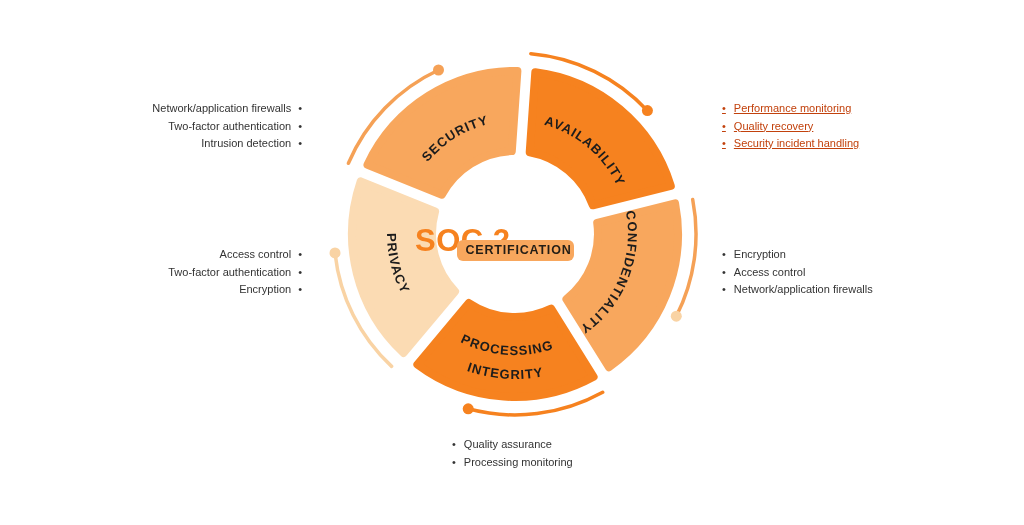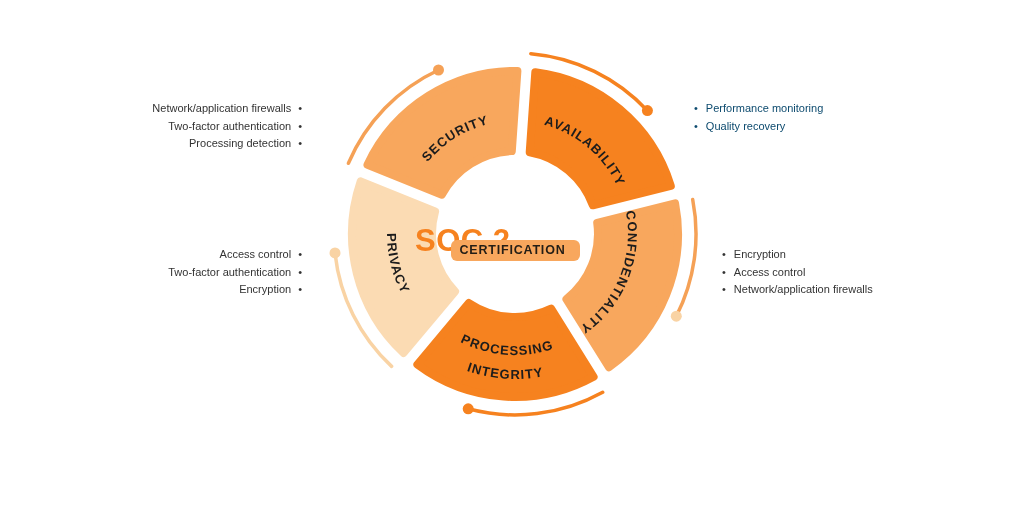--- a/index.html
+++ b/index.html
@@ -25,21 +25,21 @@
     line-height:1;
     margin-top:20px;
   }
   .center-badge-wrap{
     position:absolute;left:415px;top:240px;width:200px;
     text-align:center;
   }
   .center-badge{
     display:inline-block;
     font-size:12.5px;font-weight:700;letter-spacing:0.8px;
-    padding:3px 14px 4px 9px;
+    padding:3px 2px 4px 9px;
     border-radius:6px;
   }
   .list{
     position:absolute;
     font-size:11px;
     line-height:17.5px;
     color:#333333;
     white-space:nowrap;
   }
   .list.align-right{text-align:right;}
@@ -108,34 +108,39 @@
   </svg>
 
   <div class="center-title" style="color: rgb(246, 130, 31);">SOC 2</div>
   <div class="center-badge-wrap">
     <span class="center-badge" style="background: rgb(248, 167, 93); color: rgb(36, 30, 22);">CERTIFICATION</span>
   </div>
 
   <div class="list align-right" style="right: 722px; top: 100px; color: rgb(51, 51, 51);">
     <div class="li marker-after">Network/application firewalls</div>
     <div class="li marker-after">Two-factor authentication</div>
-    <div class="li marker-after">Processing detection</div>
+    <div class="li marker-after">Intrusion detection</div>
   </div>
 
   <div class="list align-right" style="right: 722px; top: 246px; color: rgb(51, 51, 51);">
     <div class="li marker-after">Access control</div>
     <div class="li marker-after">Two-factor authentication</div>
     <div class="li marker-after">Encryption</div>
   </div>
 
-  <div class="list" style="left: 694px; top: 100px; color: #0c4a6e;">
+  <div class="list" style="left: 722px; top: 100px; color: #c2410c; text-decoration: underline;">
     <div class="li marker-before">Performance monitoring</div>
     <div class="li marker-before">Quality recovery</div>
+    <div class="li marker-before">Security incident handling</div>
   </div>
 
   <div class="list" style="left: 722px; top: 246px; color: rgb(51, 51, 51);">
     <div class="li marker-before">Encryption</div>
     <div class="li marker-before">Access control</div>
     <div class="li marker-before">Network/application firewalls</div>
   </div>
 
+  <div class="list" style="left: 452px; top: 436px; color: rgb(51, 51, 51);">
+    <div class="li marker-before">Quality assurance</div>
+    <div class="li marker-before">Processing monitoring</div>
+  </div>
 
 </div>
 
 </body></html>

